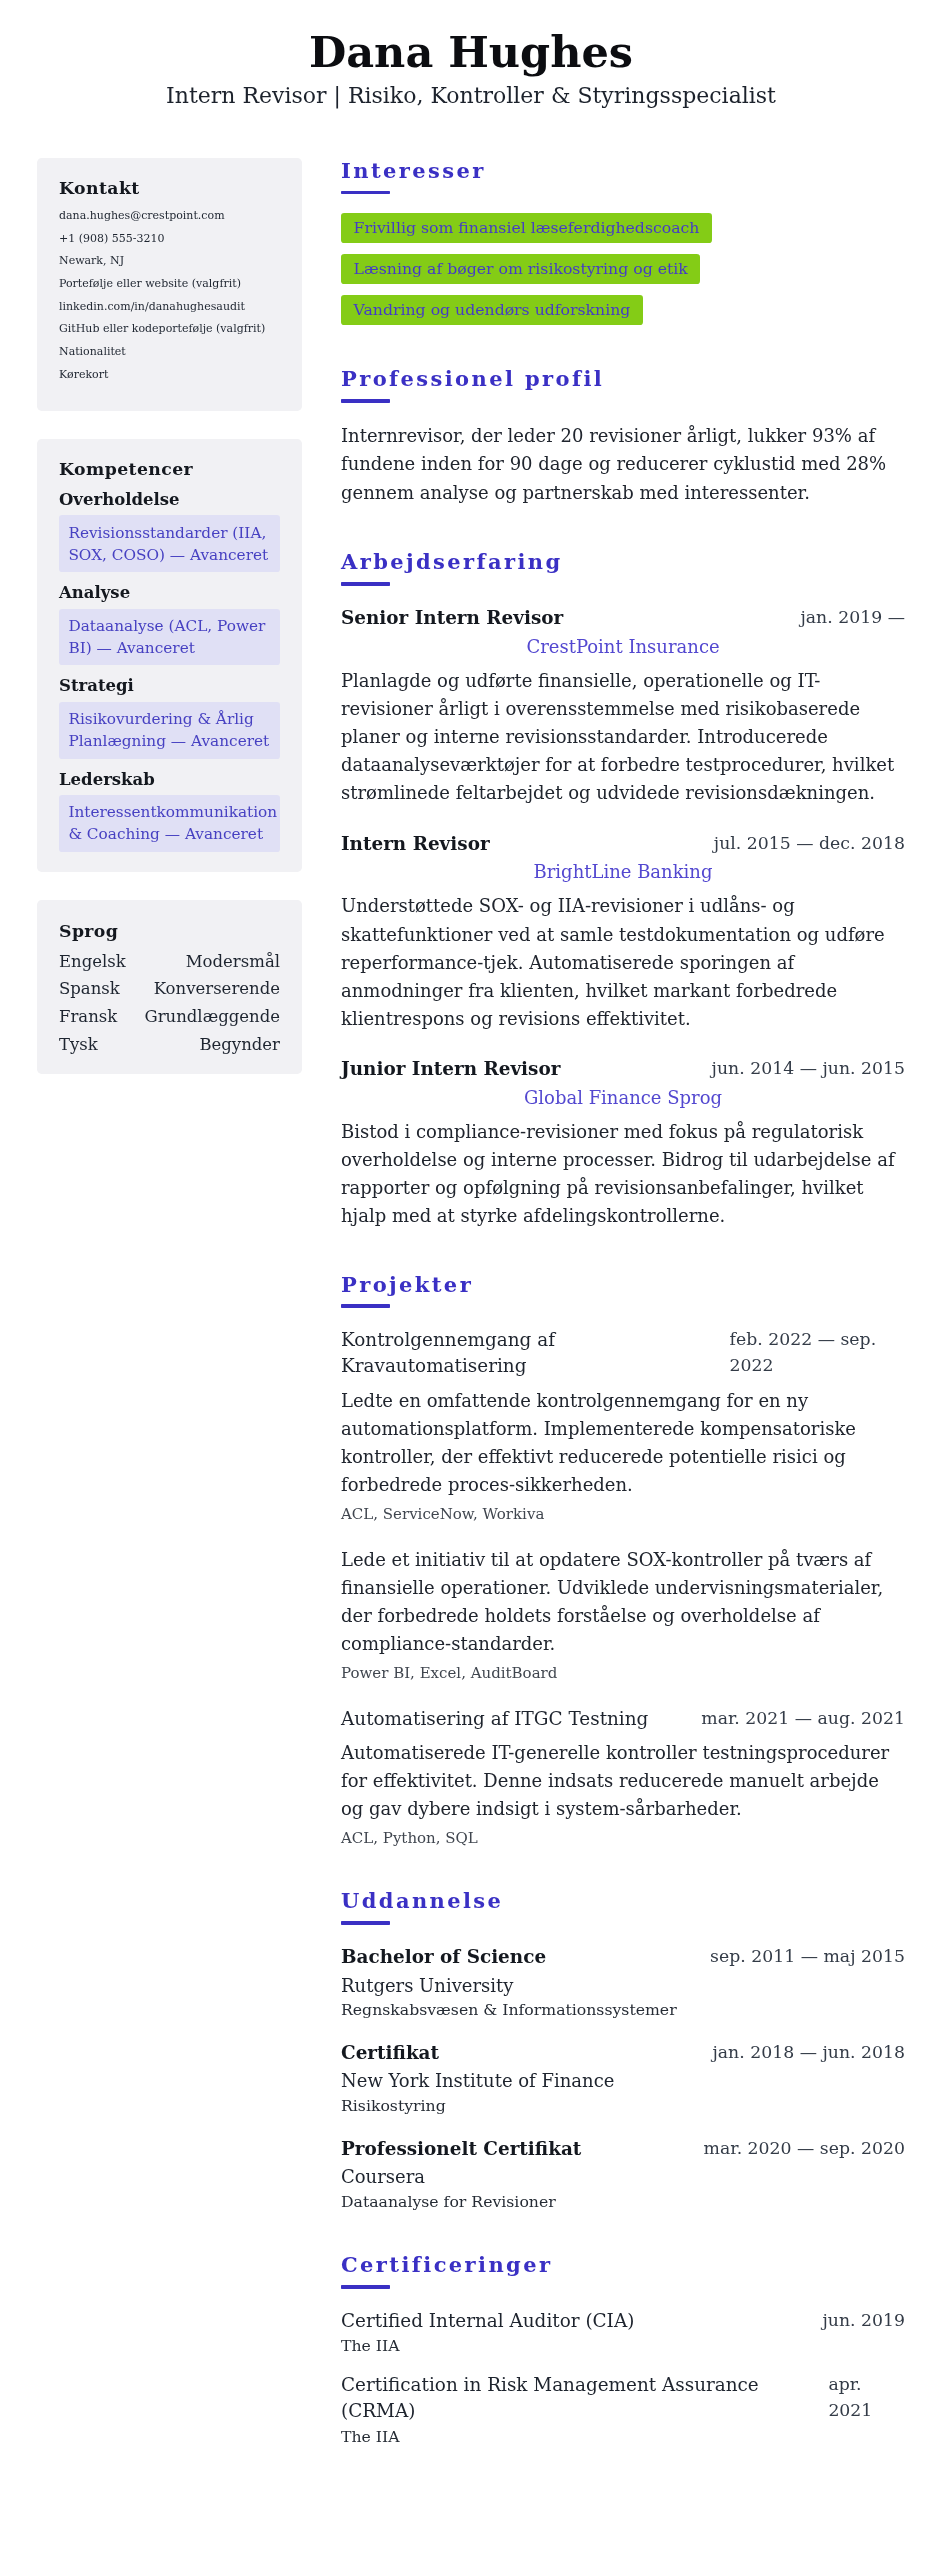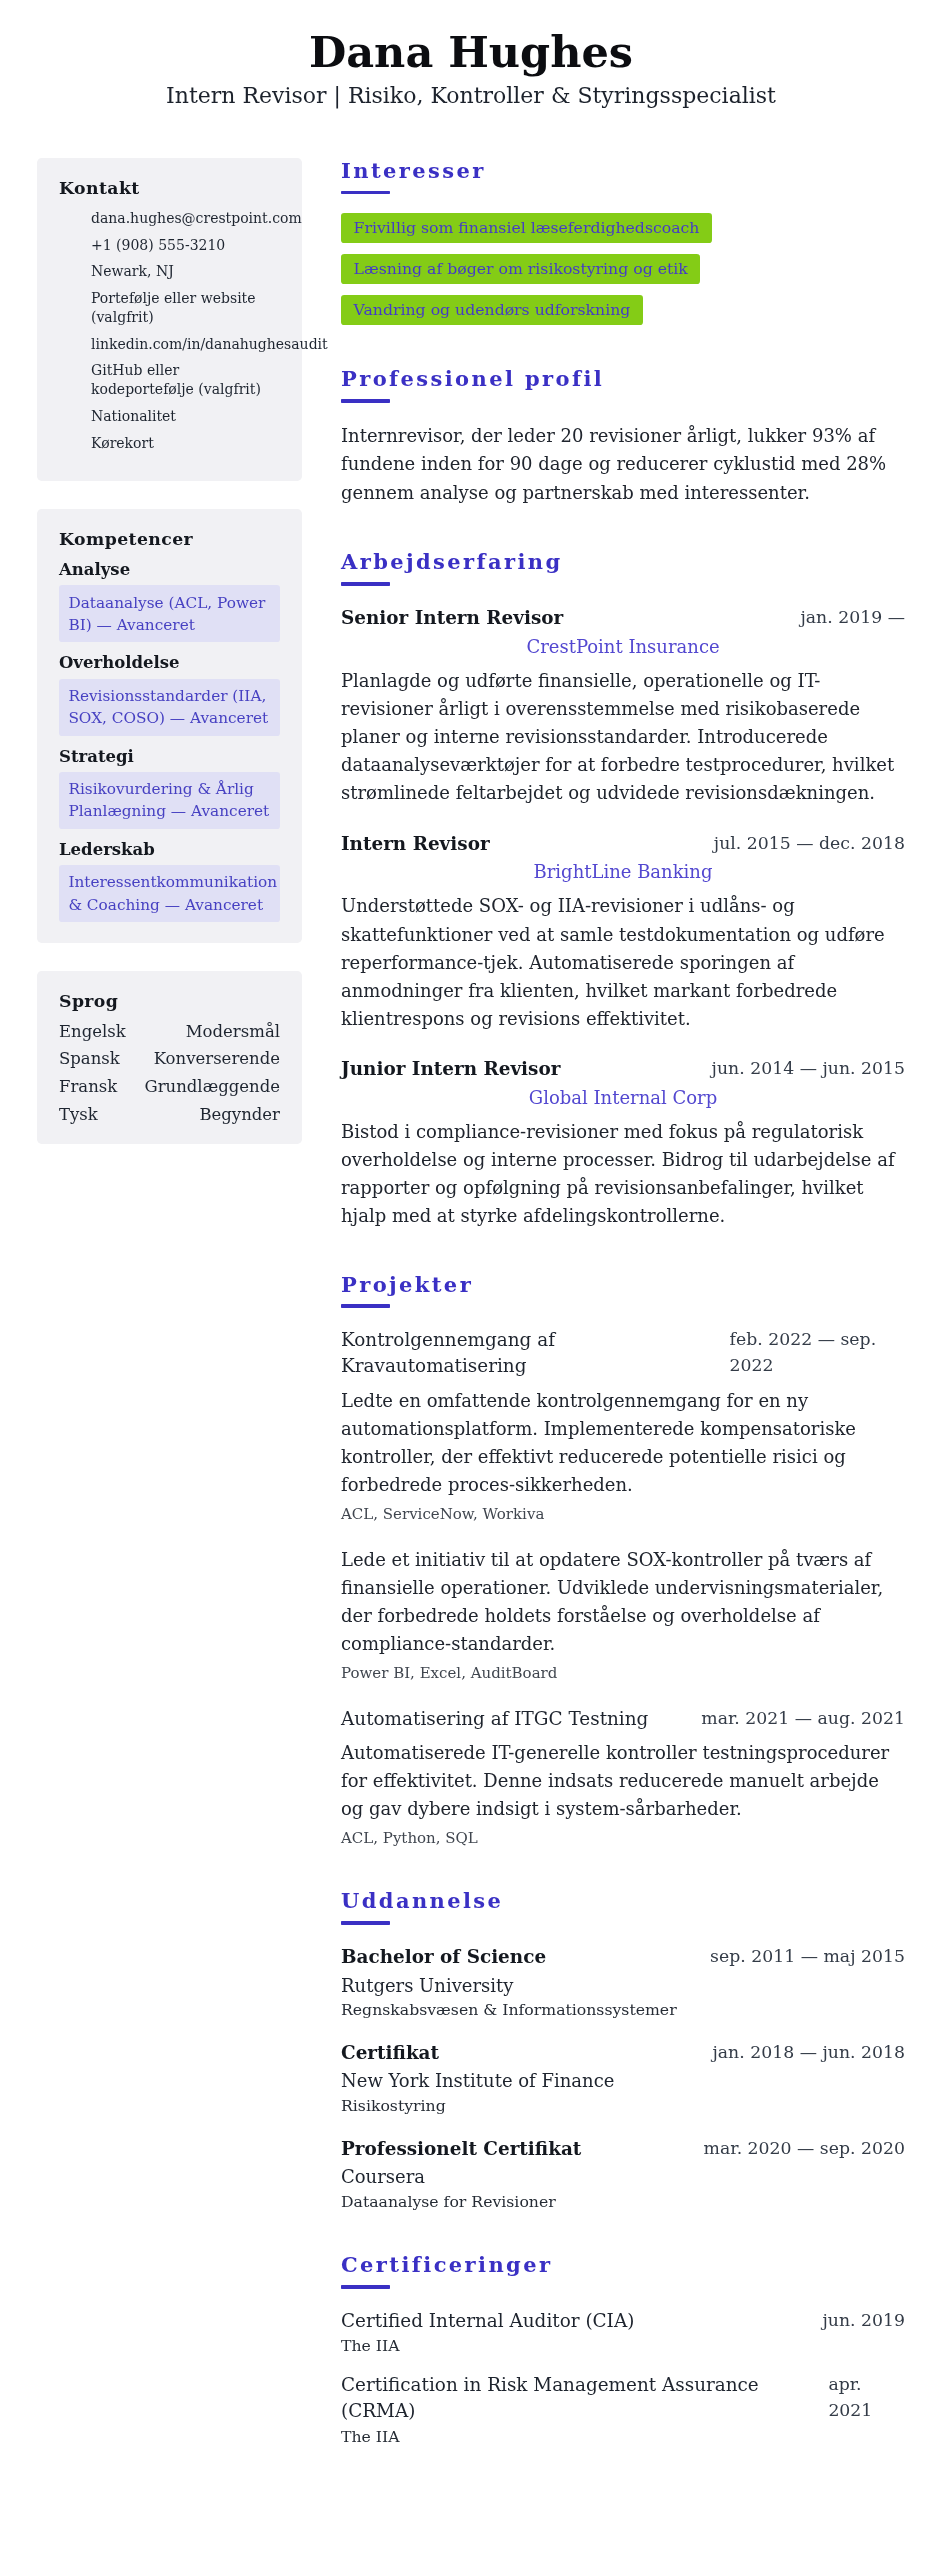--- a/index.html
+++ b/index.html
@@ -13,21 +13,21 @@
   .subtitle { font-size: 22px; color: #1c222c; margin-top: 4.7px; line-height: 1.3; }
 
   
   .columns { display: flex; gap: 39px; margin-top: 47px; align-items: flex-start; }
   .sidebar { width: 265px; flex: 0 0 265px; }
   .main { flex: 1 1 auto; min-width: 0; }
 
   
   .side-box { background: #f1f1f4; border-radius: 4.7px; padding: 20.4px 22px; margin-bottom: 28px; }
   .side-box h3 { font-size: 17.3px; font-weight: 700; color: #14181f; letter-spacing: 0.4px; margin-bottom: 11px; }
-  .contact-item { font-size: 14px; line-height: 1.35; color: #1e2530; margin-bottom: 7.8px; margin-left: 32px; }
+  .contact-item { font-size: 11px; line-height: 1.35; color: #1e2530; margin-bottom: 7.8px; }
   .contact-item.nowrap { white-space: nowrap; }
   .skill-label { font-size: 16.5px; font-weight: 700; color: #14181f; margin: 11px 0 6.3px; }
   .skill-pill { background: #e0e0f5; color: #4741c2; font-size: 15.3px; line-height: 1.45; padding: 6.3px 9.4px; border-radius: 3.1px; }
   .lang-row { display: flex; justify-content: space-between; font-size: 16.5px; color: #1e2530; margin-bottom: 8.6px; }
   .lang-row:last-child { margin-bottom: 0; }
 
   
   .section { margin-bottom: 41px; }
   .section h2 { font-size: 21px; font-weight: 700; letter-spacing: 2.4px; color: #3a30c4; margin-bottom: 7.8px; }
   .rule { width: 49px; height: 3.9px; background: #3a30c4; border-radius: 0.8px; margin-bottom: 19px; }
@@ -76,26 +76,26 @@
         <div class="contact-item">Portefølje eller website (valgfrit)</div>
         <div class="contact-item nowrap">linkedin.com/in/danahughesaudit</div>
         <div class="contact-item">GitHub eller kodeportefølje (valgfrit)</div>
         <div class="contact-item">Nationalitet</div>
         <div class="contact-item">Kørekort</div>
       </section>
 
       <section class="side-box">
         <h3>Kompetencer</h3>
         <div>
+          <div class="skill-label">Overholdelse</div>
+          <div class="skill-pill">Revisionsstandarder (IIA, SOX, COSO) — Avanceret</div>
+        </div>
+        <div>
           <div class="skill-label">Analyse</div>
           <div class="skill-pill">Dataanalyse (ACL, Power BI) — Avanceret</div>
-        </div>
-        <div>
-          <div class="skill-label">Overholdelse</div>
-          <div class="skill-pill">Revisionsstandarder (IIA, SOX, COSO) — Avanceret</div>
         </div>
         <div>
           <div class="skill-label">Strategi</div>
           <div class="skill-pill">Risikovurdering &amp; Årlig Planlægning — Avanceret</div>
         </div>
         <div>
           <div class="skill-label">Lederskab</div>
           <div class="skill-pill">Interessentkommunikation &amp; Coaching — Avanceret</div>
         </div>
       </section>
@@ -158,21 +158,21 @@
           </div>
           <div class="company">BrightLine Banking</div>
           <div class="edesc">Understøttede SOX- og IIA-revisioner i udlåns- og skattefunktioner ved at samle testdokumentation og udføre reperformance-tjek. Automatiserede sporingen af anmodninger fra klienten, hvilket markant forbedrede klientrespons og revisions effektivitet.</div>
         </div>
 
         <div class="entry">
           <div class="ehead">
             <div class="etitle">Junior Intern Revisor</div>
             <div class="edate">jun. 2014 — jun. 2015</div>
           </div>
-          <div class="company">Global Internal Corp</div>
+          <div class="company">Global Finance Sprog</div>
           <div class="edesc">Bistod i compliance-revisioner med fokus på regulatorisk overholdelse og interne processer. Bidrog til udarbejdelse af rapporter og opfølgning på revisionsanbefalinger, hvilket hjalp med at styrke afdelingskontrollerne.</div>
         </div>
       </section>
 
       <section class="section">
         <h2>Projekter</h2>
         <div class="rule"></div>
 
         <div class="entry">
           <div class="ehead">

